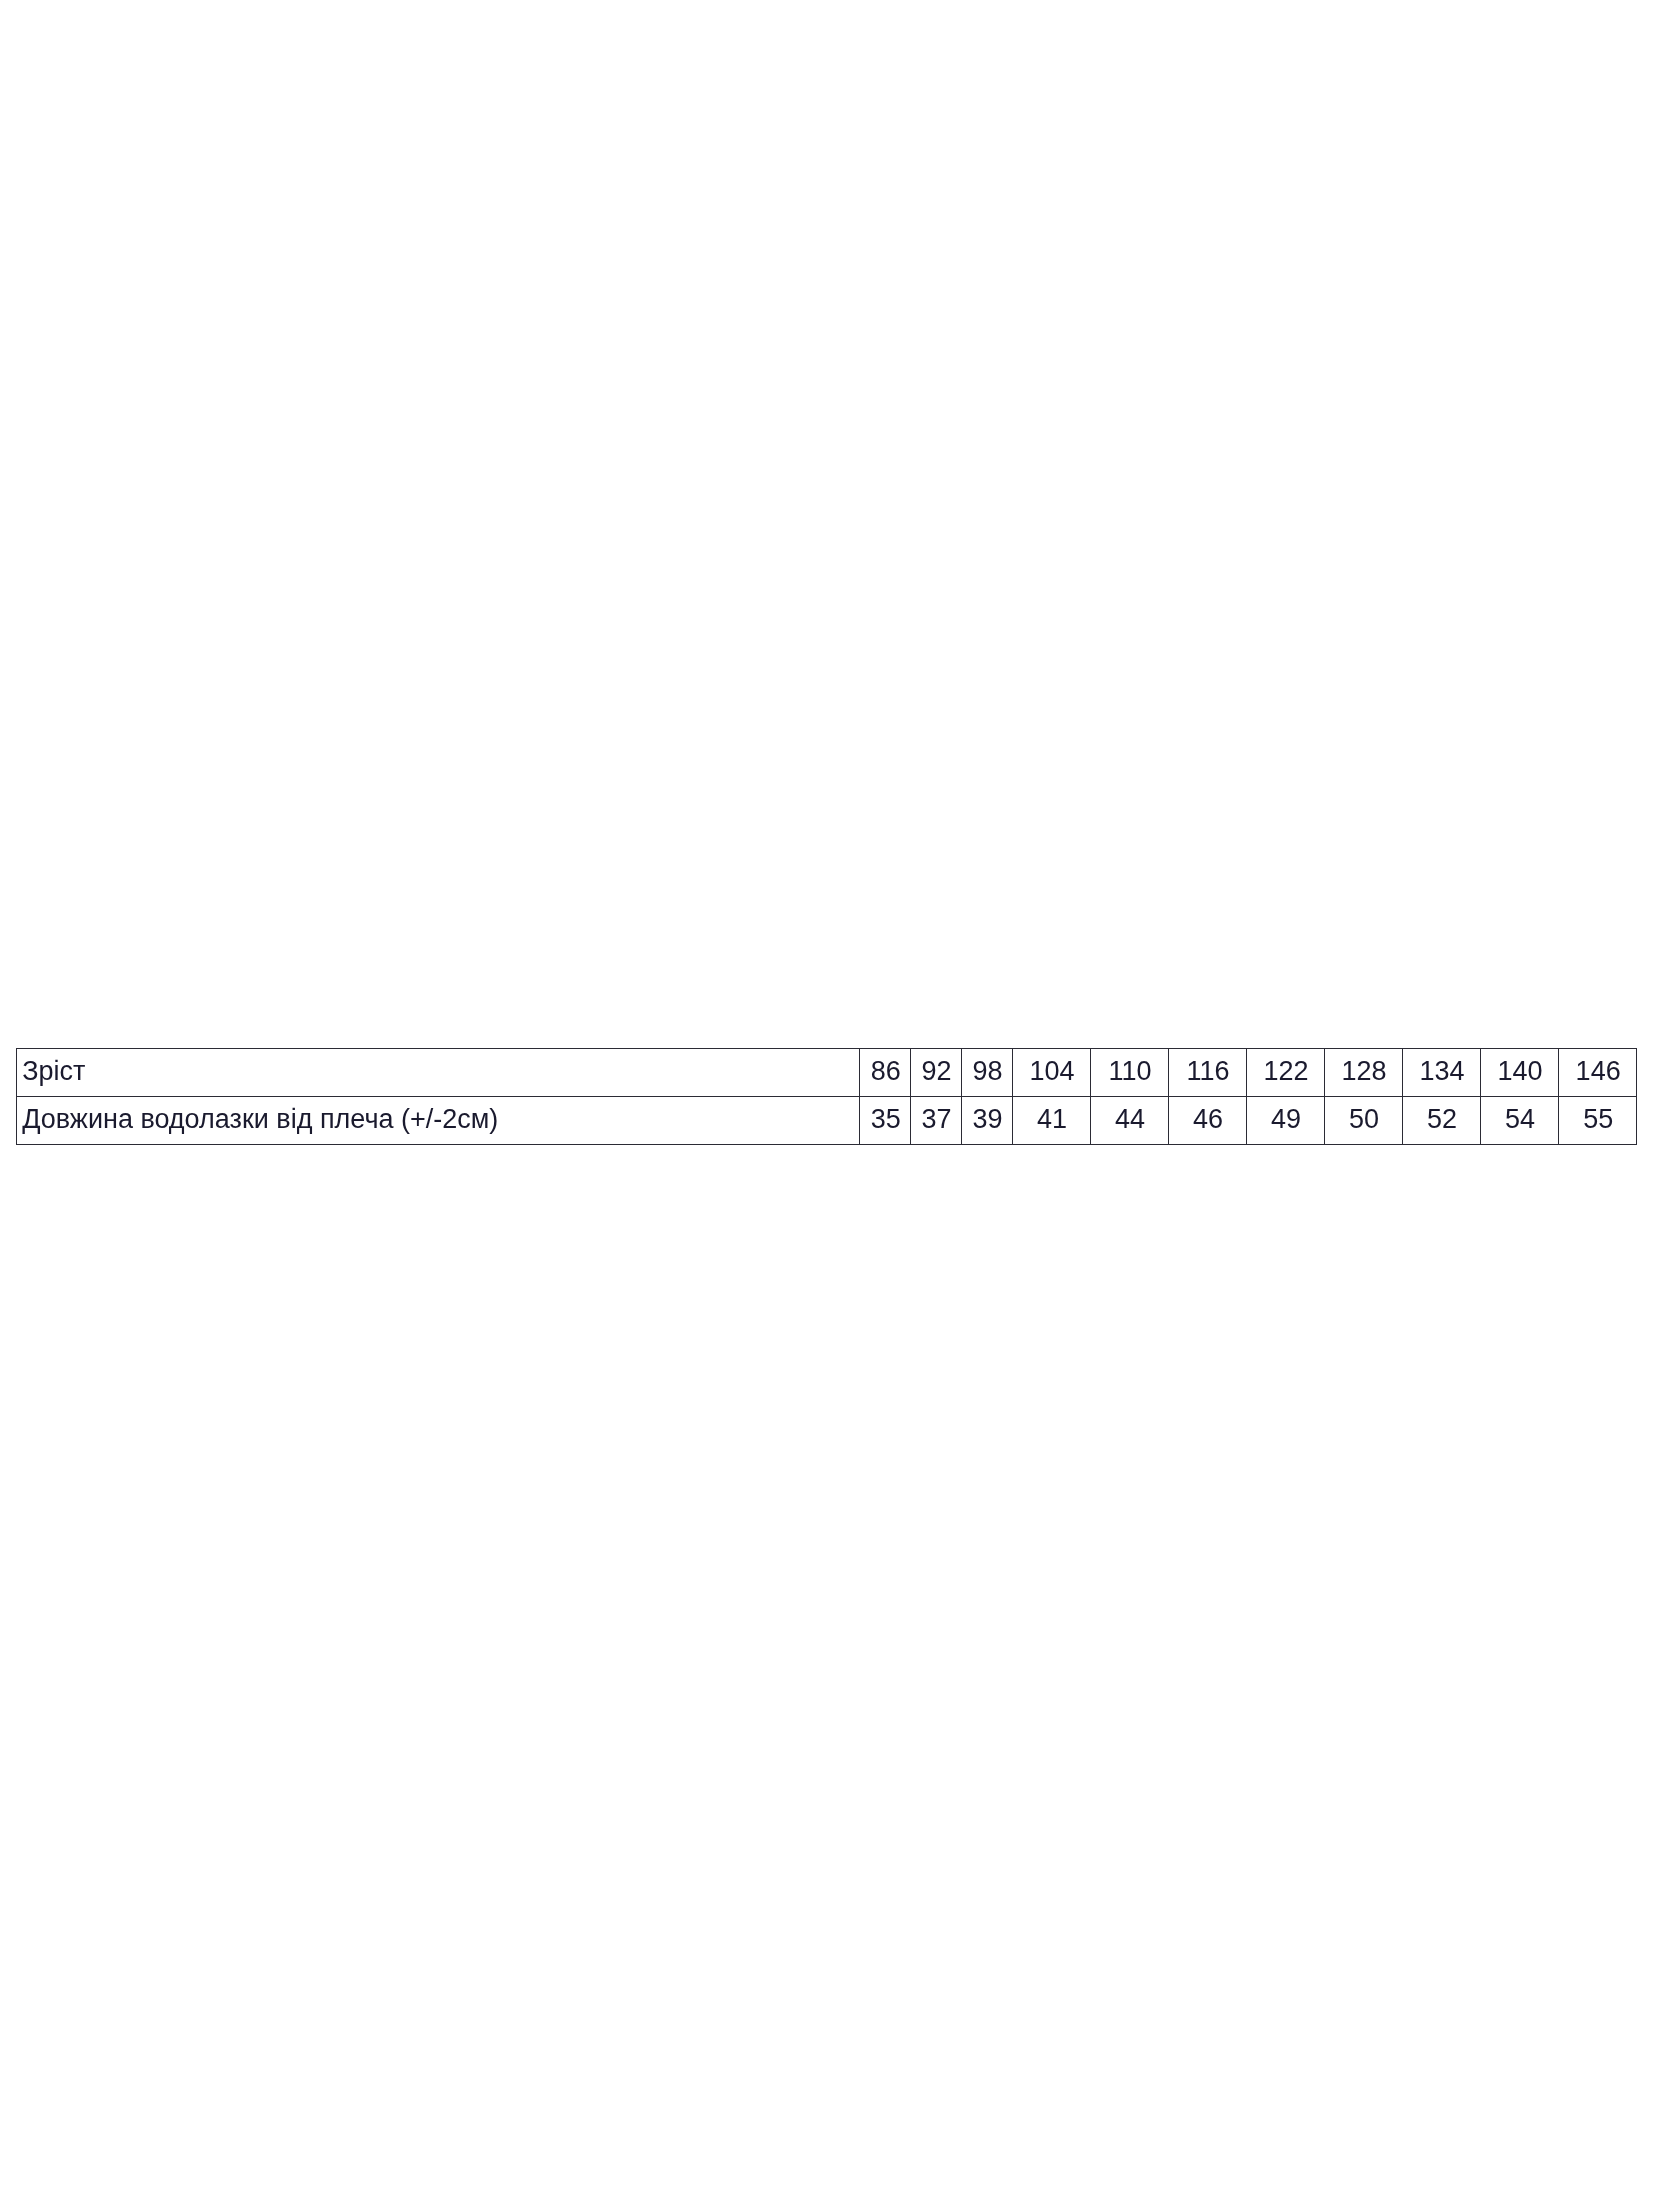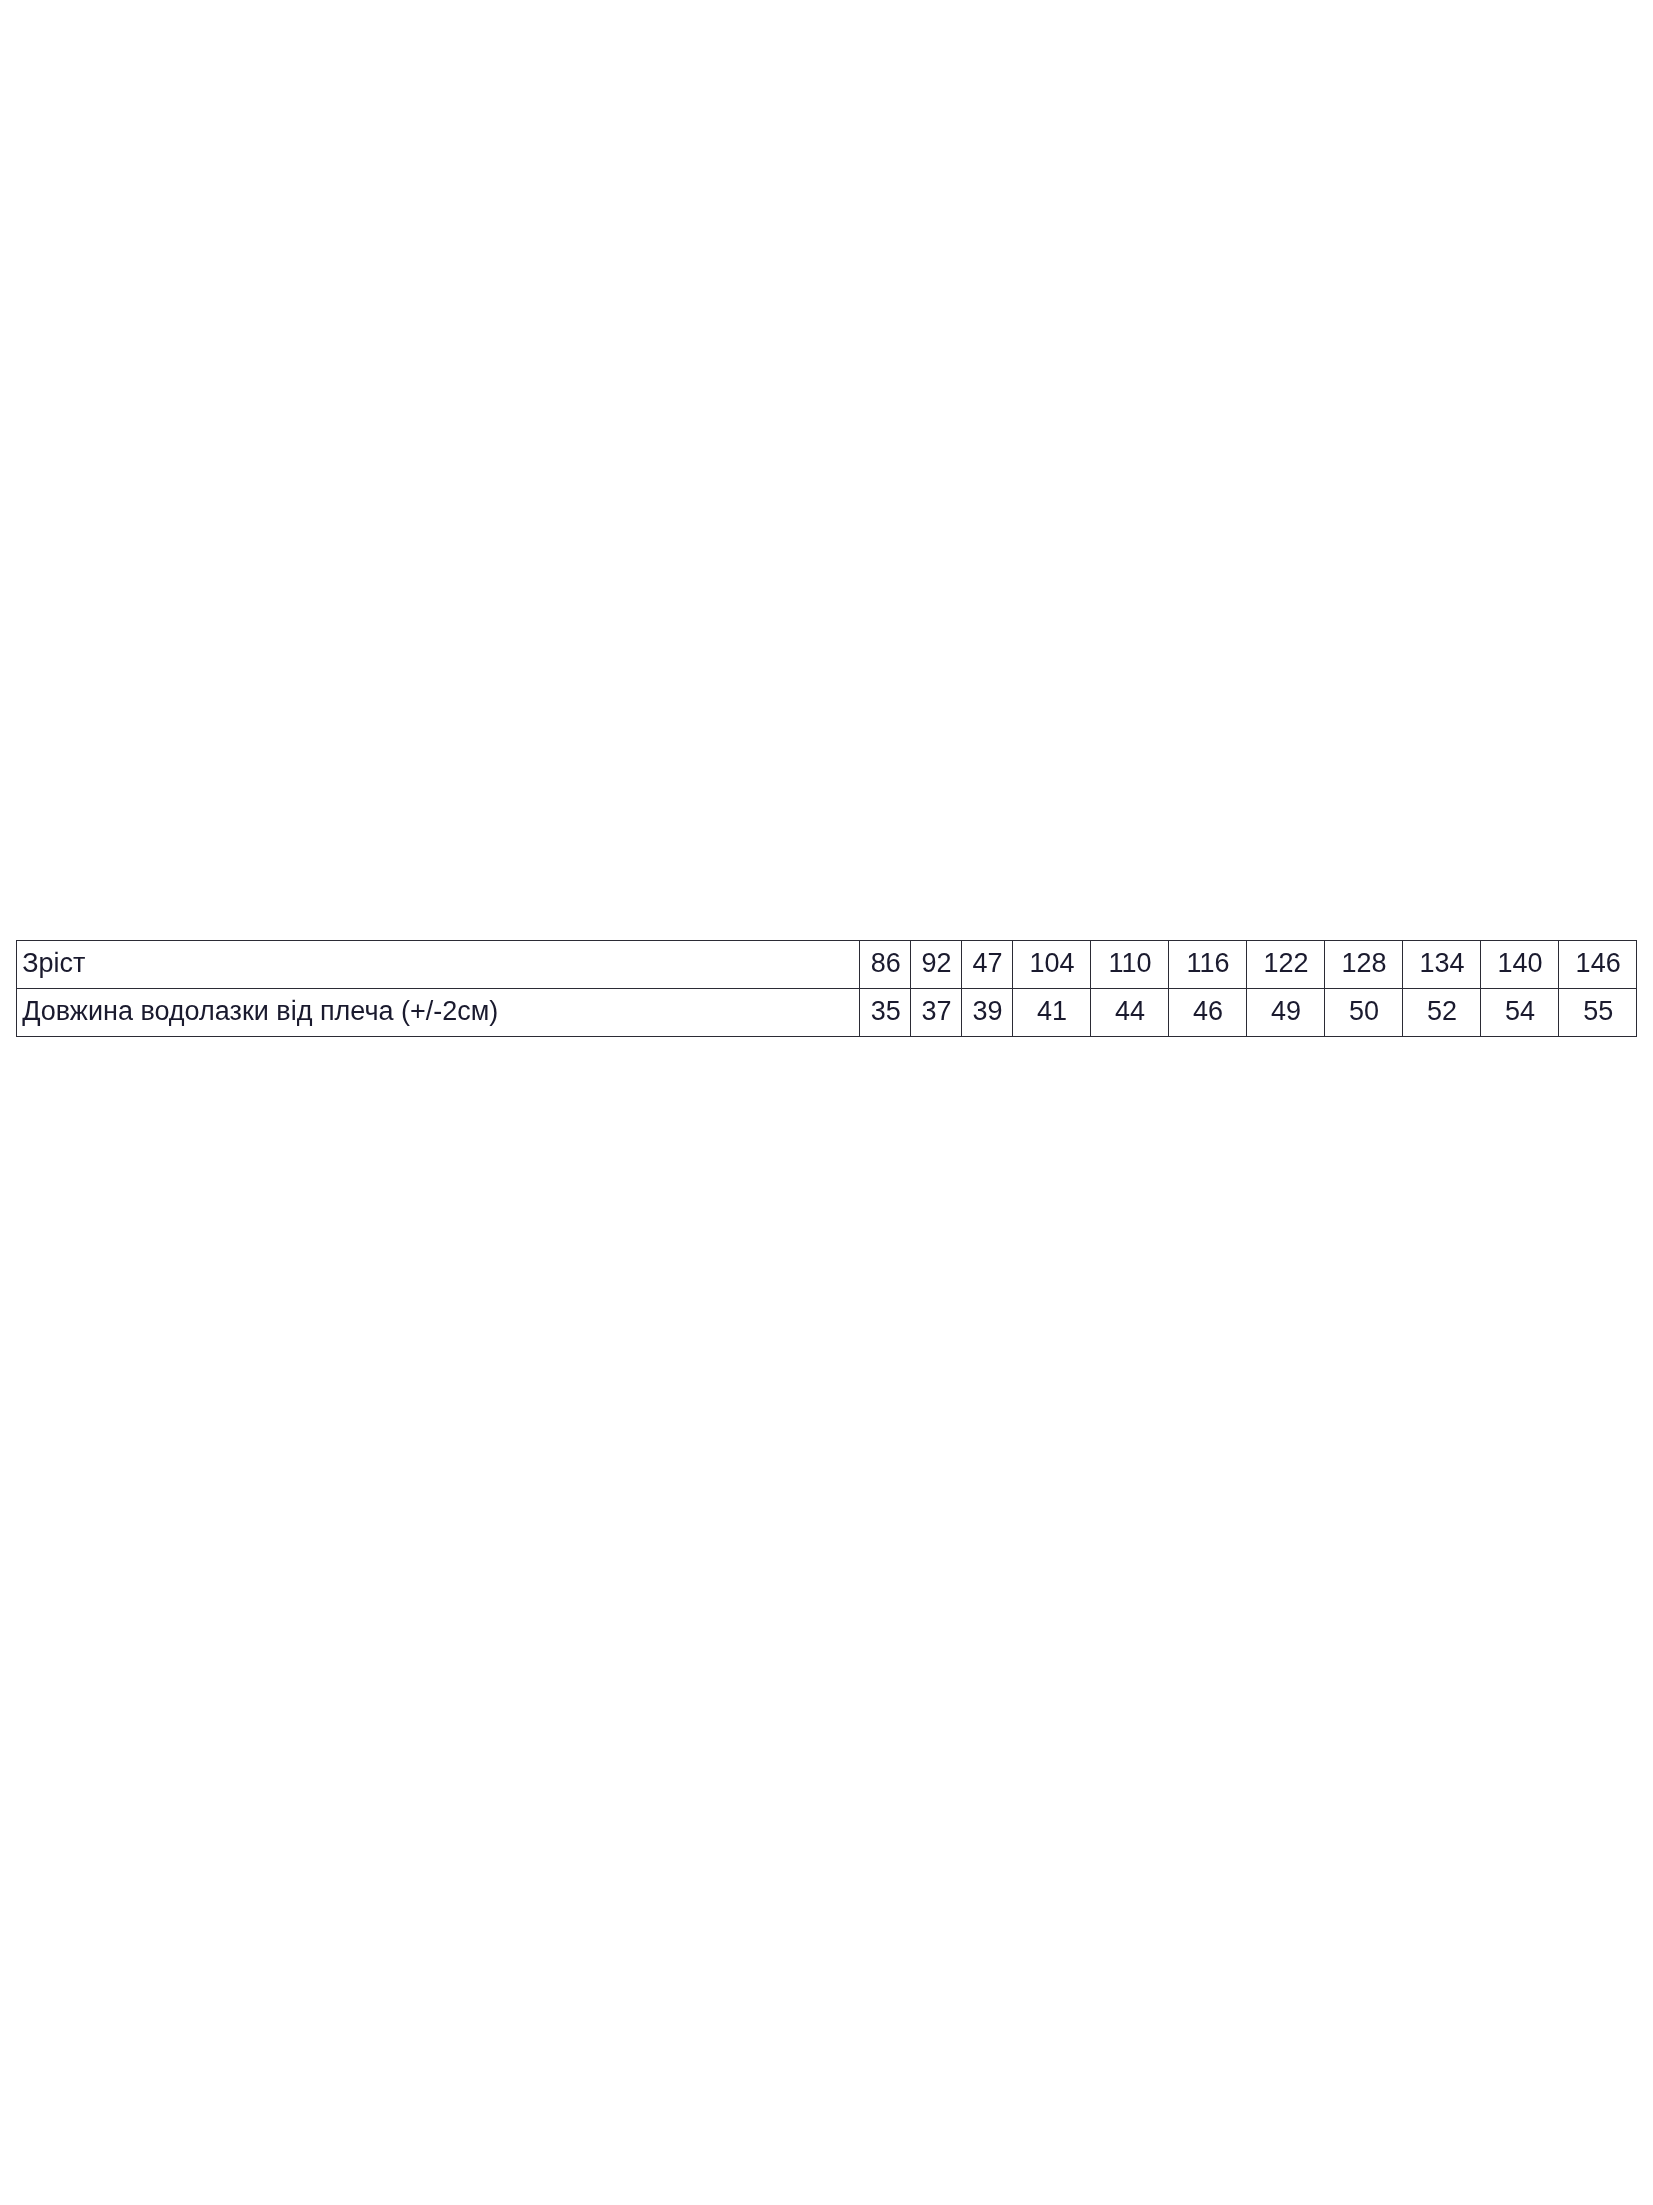--- a/index.html
+++ b/index.html
@@ -11,21 +11,21 @@
     width: 1654px;
     height: 2205px;
     font-family: "Liberation Sans", sans-serif;
     position: relative;
     overflow: hidden;
   }
 
   #table-wrap {
     position: absolute;
     left: 16.3px;
-    top: 940px;
+    top: 1048px;
     width: 1621px;
   }
 
   table.size-table {
     border-collapse: collapse;
     table-layout: fixed;
     width: 1621px;
     color: #1a1a2e;
   }
 
@@ -71,21 +71,21 @@
       <col class="c-wide">
         <col class="c-wide">
         <col class="c-wide">
         <col class="c-wide">
     </colgroup>
     <tbody>
       <tr>
         <td class="label-cell">Зріст</td>
         <td class="val">86</td>
         <td class="val">92</td>
-        <td class="val">47</td>
+        <td class="val">98</td>
         <td class="val">104</td>
         <td class="val">110</td>
         <td class="val">116</td>
         <td class="val">122</td>
         <td class="val">128</td>
         <td class="val">134</td>
         <td class="val">140</td>
         <td class="val">146</td>
       </tr>
       <tr>

